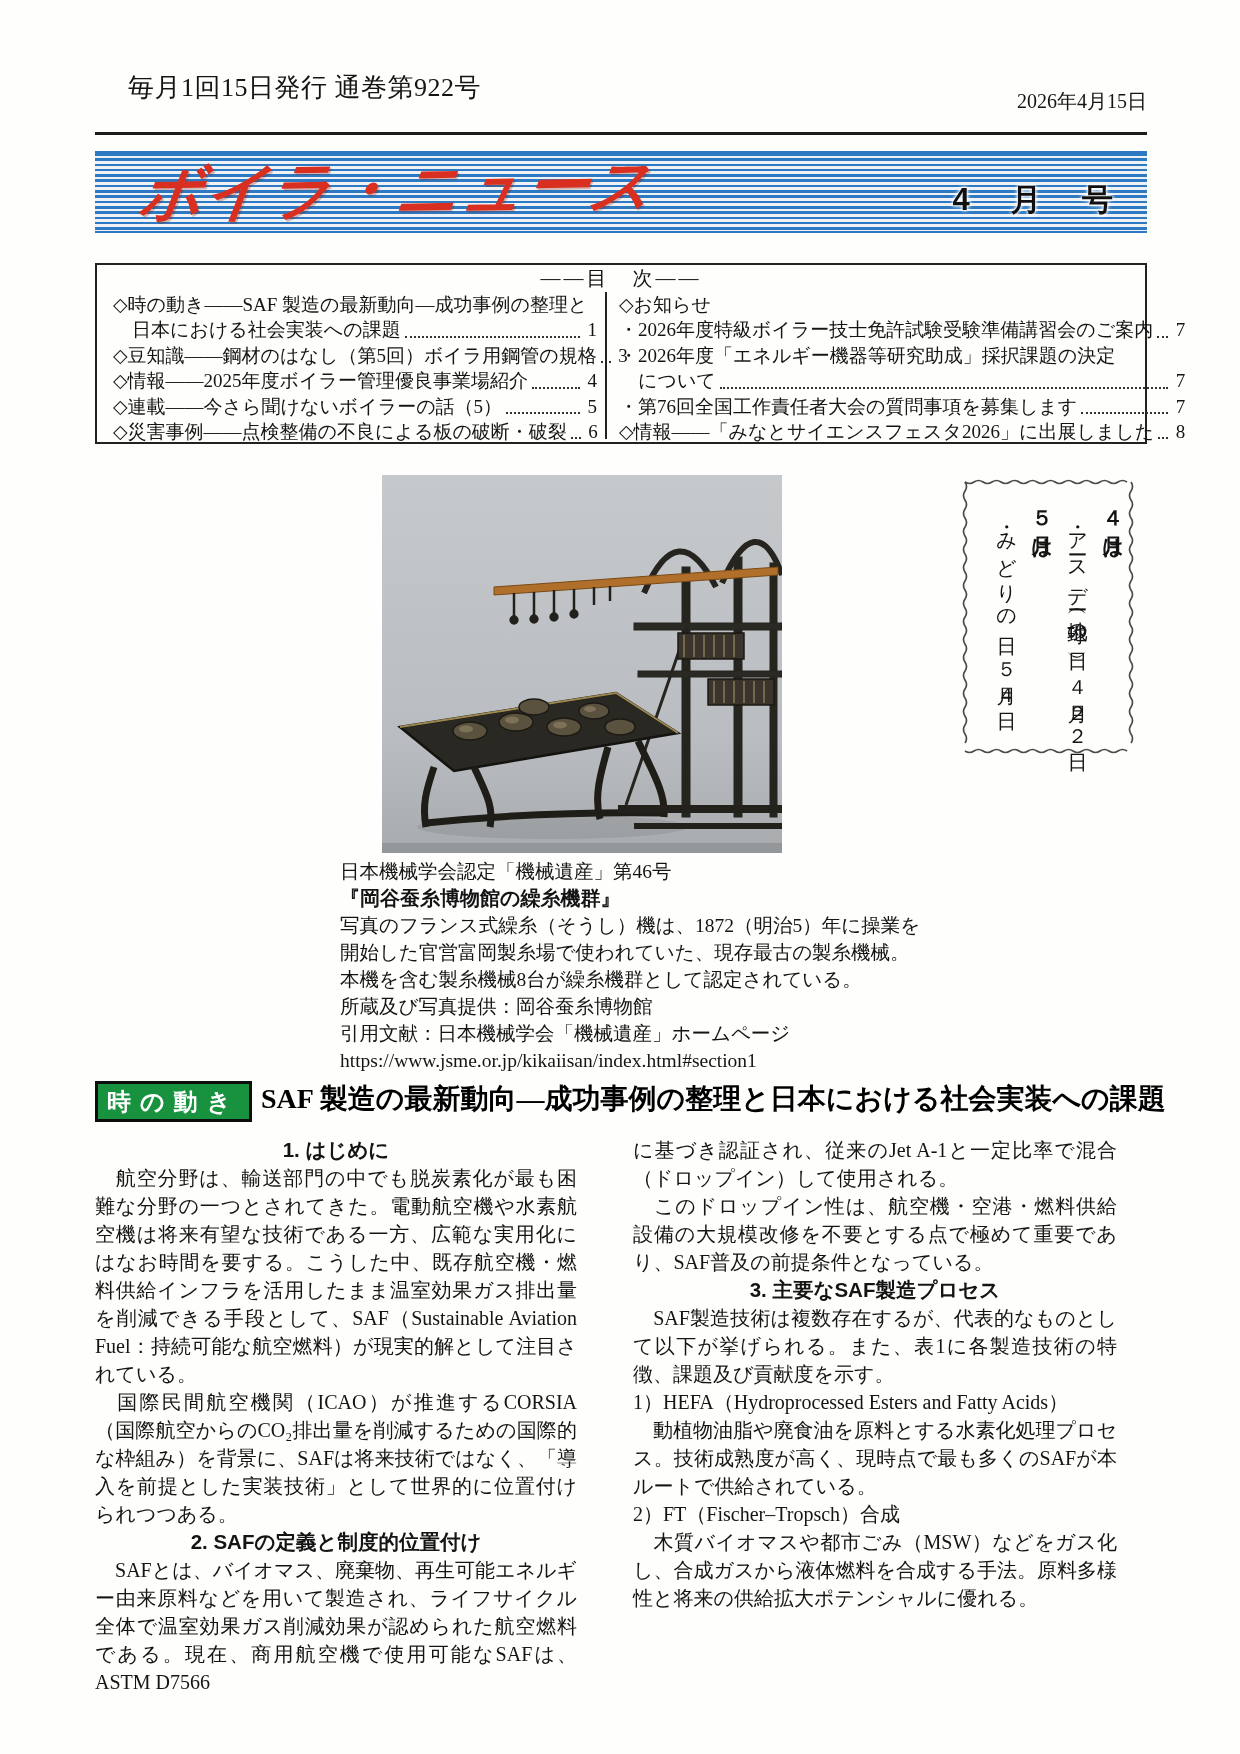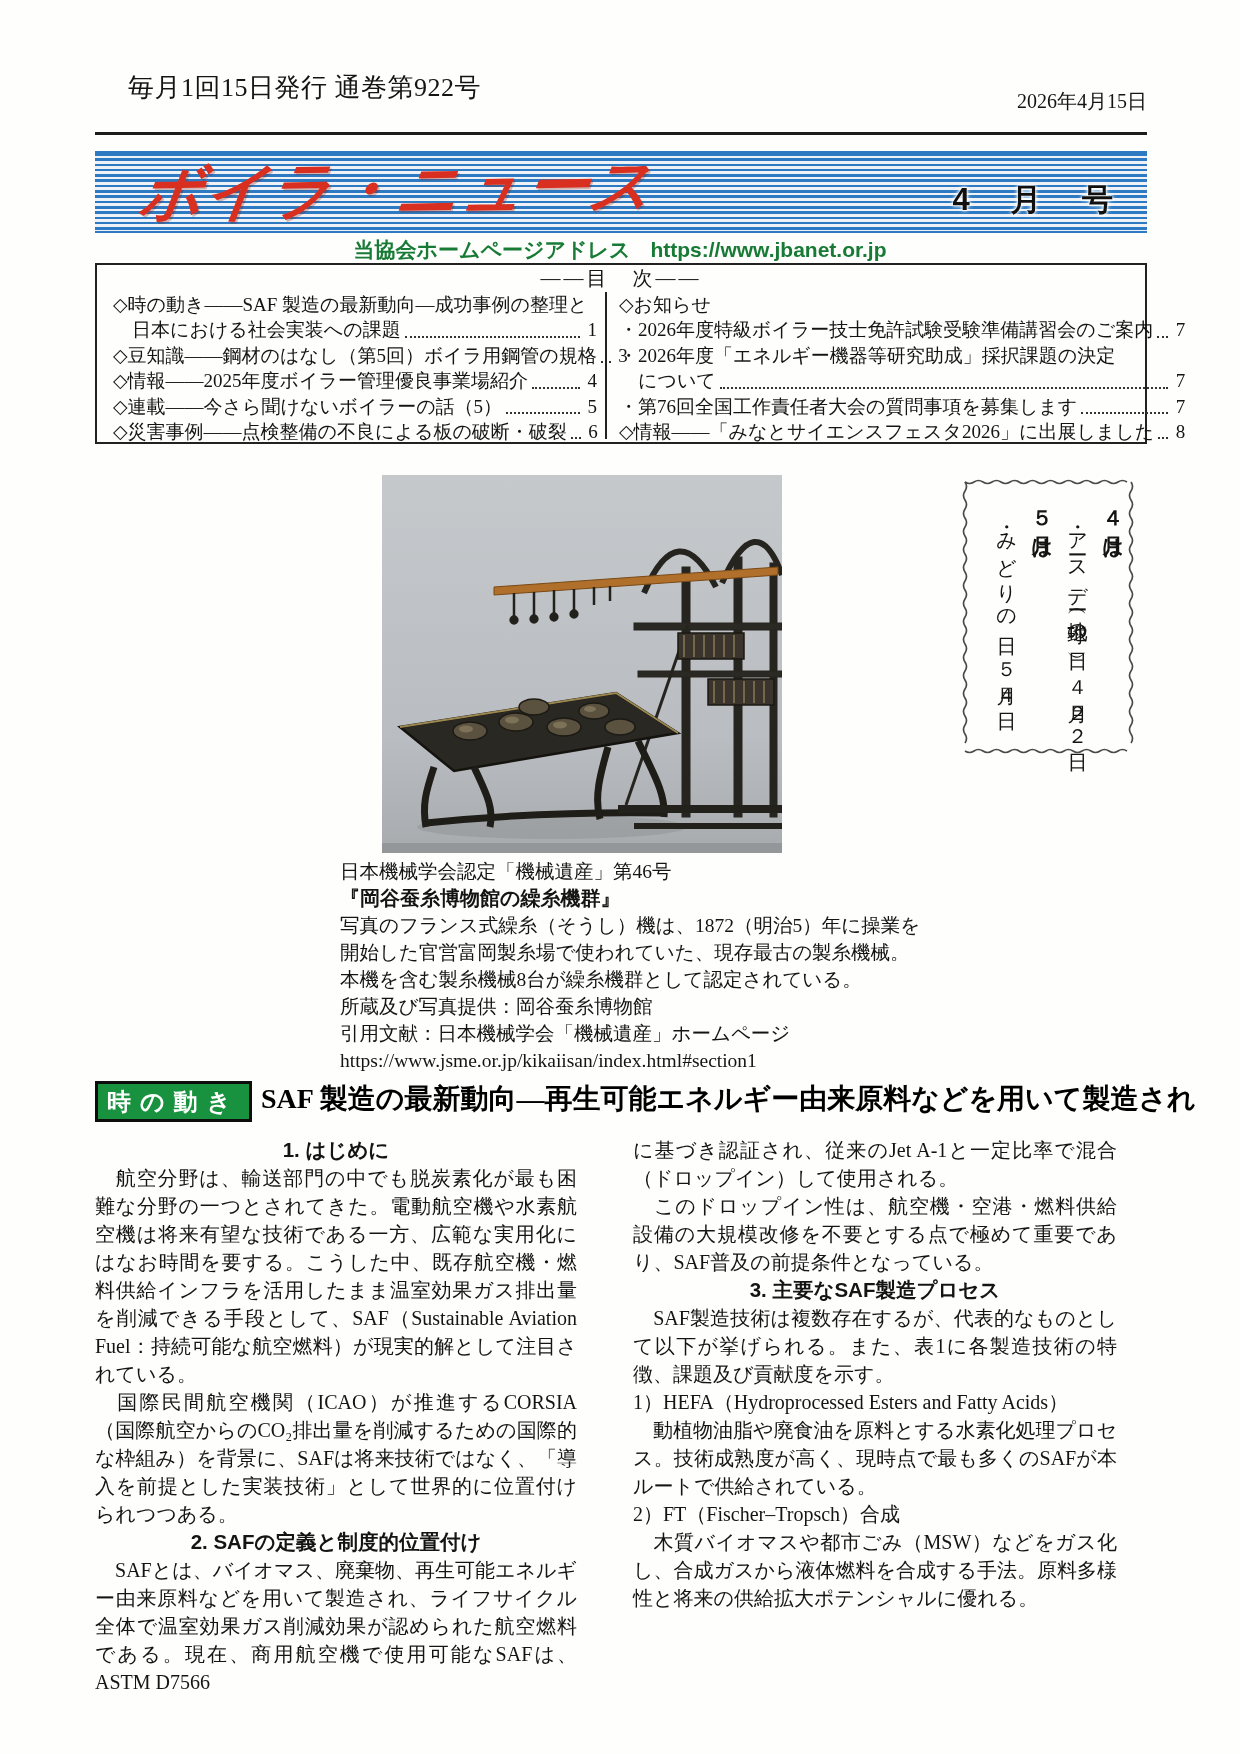--- a/index.html
+++ b/index.html
@@ -72,23 +72,20 @@
 
   <div class="abs" id="hdr-left">毎月1回15日発行 通巻第922号</div>
   <div class="abs" id="hdr-right">2026年4月15日</div>
   <div class="abs" id="rule"></div>
 
   <div class="abs" id="banner">
     <div id="logo">ボイラ・ニュース</div>
     <div id="month">4 月 号</div>
   </div>
 
-  <div class="abs" id="homepage">
-    <span class="lbl">当協会ホームページアドレス</span><span>https://www.jbanet.or.jp</span>
-  </div>
 
   <div class="abs" id="tocbox">
     <div id="toc-title">――目　次――</div>
     <div id="toc-cols">
       <div id="toc-l">
         <div class="toc-row">
             <span class="t">◇時の動き――SAF 製造の最新動向―成功事例の整理と</span>
           </div>
         <div class="toc-row">
             <span class="t">　日本における社会実装への課題</span>
@@ -246,21 +243,21 @@
     <div>開始した官営富岡製糸場で使われていた、現存最古の製糸機械。</div>
     <div>本機を含む製糸機械8台が繰糸機群として認定されている。</div>
     <div>所蔵及び写真提供：岡谷蚕糸博物館</div>
     <div>引用文献：日本機械学会「機械遺産」ホームページ</div>
     <div>https://www.jsme.or.jp/kikaiisan/index.html#section1</div>
   </div>
 
   <div class="abs" id="sec-label">
     <span>時の動き</span>
   </div>
-  <div class="abs" id="art-title">SAF 製造の最新動向―再生可能エネルギー由来原料などを用いて製造され</div>
+  <div class="abs" id="art-title">SAF 製造の最新動向―成功事例の整理と日本における社会実装への課題</div>
 
   <div class="col" id="col-left">
     <p class="h">1. はじめに</p>
     <p>　航空分野は、輸送部門の中でも脱炭素化が最も困難な分野の一つとされてきた。電動航空機や水素航空機は将来有望な技術である一方、広範な実用化にはなお時間を要する。こうした中、既存航空機・燃料供給インフラを活用したまま温室効果ガス排出量を削減できる手段として、SAF（Sustainable Aviation Fuel：持続可能な航空燃料）が現実的解として注目されている。</p>
     <p>　国際民間航空機関（ICAO）が推進するCORSIA（国際航空からのCO₂排出量を削減するための国際的な枠組み）を背景に、SAFは将来技術ではなく、「導入を前提とした実装技術」として世界的に位置付けられつつある。</p>
     <p class="h">2. SAFの定義と制度的位置付け</p>
     <p>　SAFとは、バイオマス、廃棄物、再生可能エネルギー由来原料などを用いて製造され、ライフサイクル全体で温室効果ガス削減効果が認められた航空燃料である。現在、商用航空機で使用可能なSAFは、ASTM D7566</p>
   </div>
 
   <div class="col" id="col-right">

